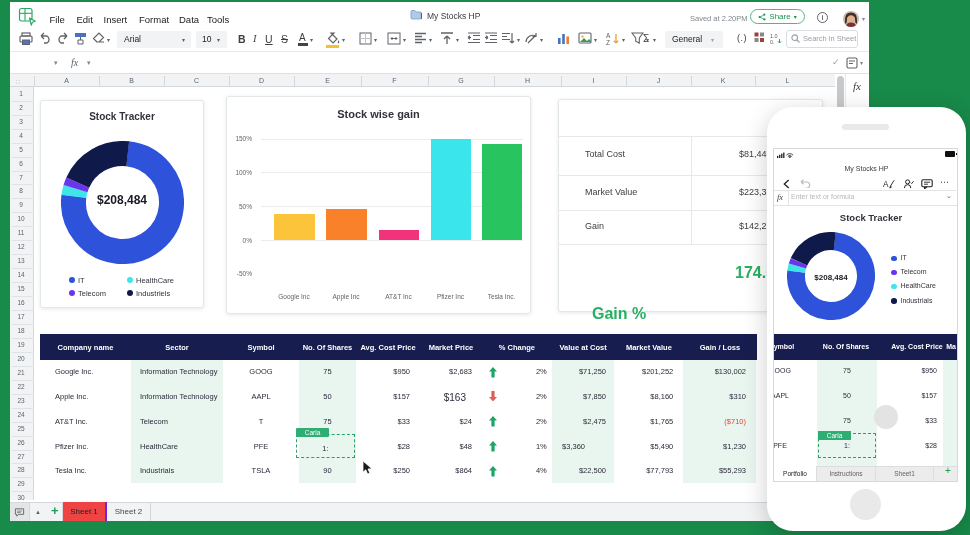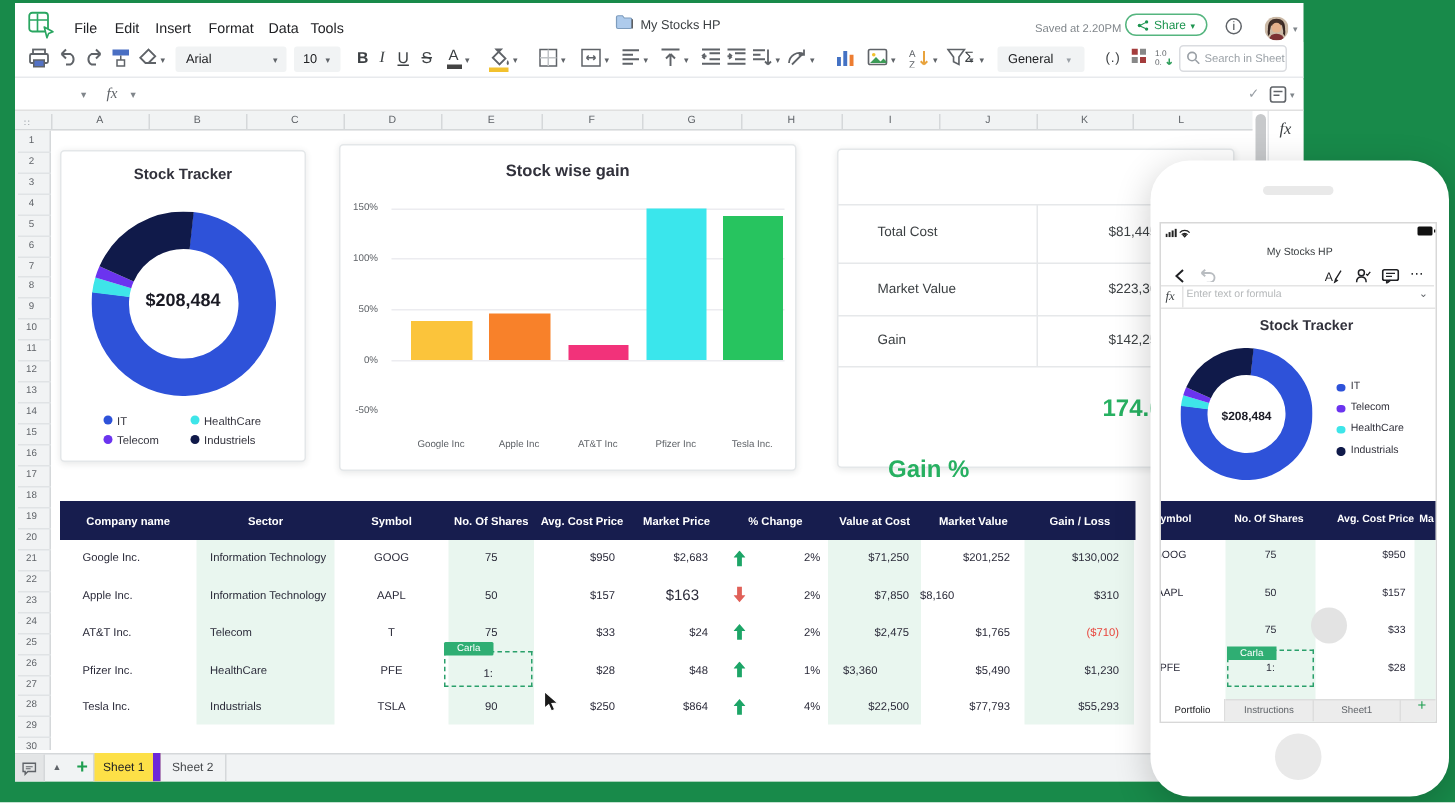--- a/index.html
+++ b/index.html
@@ -357,21 +357,21 @@
 <div class="abs" style="left:130px;top:390.1px;font-size:7.5px;color:#2b2b3a;">Information Technology</div>
 <div class="abs" style="left:221.0px;top:390.1px;width:60px;text-align:center;font-size:7.5px;color:#2b2b3a;">AAPL</div>
 <div class="abs" style="left:287.5px;top:390.1px;width:60px;text-align:center;font-size:7.5px;color:#2b2b3a;">50</div>
 <div class="abs" style="left:340.0px;top:390.1px;width:60px;text-align:right;font-size:7.5px;color:#2b2b3a;">$157</div>
 <div class="abs" style="left:396px;top:390.1px;width:60px;text-align:right;font-size:10px;color:#2b2b3a;">$163</div>
 <svg class="abs" style="left:479.0px;top:389.4px" width="8" height="11" viewBox="0 0 8 11">
         <path d="M4 10.5 L8 5.9 L5.6 5.9 L5.6 0 L2.4 0 L2.4 5.9 L0 5.9 Z" fill="#e06058"></path>
       </svg>
 <div class="abs" style="left:476.8px;top:390.1px;width:60px;text-align:right;font-size:7.5px;color:#2b2b3a;">2%</div>
 <div class="abs" style="left:536.0px;top:390.1px;width:60px;text-align:right;font-size:7.5px;color:#2b2b3a;">$7,850</div>
-<div class="abs" style="left:603.3px;top:390.1px;width:60px;text-align:left;font-size:7.5px;color:#2b2b3a;">$8,160</div>
+<div class="abs" style="left:603.3px;top:390.1px;width:60px;text-align:right;font-size:7.5px;color:#2b2b3a;">$8,160</div>
 <div class="abs" style="left:676.0px;top:390.1px;width:60px;text-align:right;font-size:7.5px;color:#2b2b3a;">$310</div>
 <div class="abs" style="left:45px;top:414.9px;font-size:7.5px;color:#2b2b3a;">AT&amp;T Inc.</div>
 <div class="abs" style="left:130px;top:414.9px;font-size:7.5px;color:#2b2b3a;">Telecom</div>
 <div class="abs" style="left:221.0px;top:414.9px;width:60px;text-align:center;font-size:7.5px;color:#2b2b3a;">T</div>
 <div class="abs" style="left:287.5px;top:414.9px;width:60px;text-align:center;font-size:7.5px;color:#2b2b3a;">75</div>
 <div class="abs" style="left:340.0px;top:414.9px;width:60px;text-align:right;font-size:7.5px;color:#2b2b3a;">$33</div>
 <div class="abs" style="left:402.0px;top:414.9px;width:60px;text-align:right;font-size:7.5px;color:#2b2b3a;">$24</div>
 <svg class="abs" style="left:479.0px;top:414.2px" width="8" height="11" viewBox="0 0 8 11">
         <path d="M4 0 L8 4.6 L5.6 4.6 L5.6 10.5 L2.4 10.5 L2.4 4.6 L0 4.6 Z" fill="#1da567"></path>
       </svg>
@@ -411,21 +411,21 @@
         <path d="M1 1 L1 12.2 L3.8 9.8 L5.6 14 L7.8 13 L6 9 L10 8.8 Z" fill="#1a1a1a" stroke="#fff" stroke-width="0.8"></path>
       </svg>
 <div class="abs" style="left:0;top:500px;width:859px;height:19px;background:#f1f3f4;border-top:1px solid #d5d8da;"></div>
 <div class="abs" style="left:0px;top:501px;width:19.5px;height:18px;background:#e3e5e6;border-right:1px solid #d5d8da;"></div>
 <svg class="abs" style="left:3.5px;top:505px" width="11" height="11" viewBox="0 0 12 12">
         <path d="M1.5 2 h9 v6 h-5.5 l-2 2 v-2 h-1.5 z" fill="none" stroke="#5f6368" stroke-width="1"></path>
         <path d="M3.5 4.5 h5 M3.5 6 h3.5" stroke="#5f6368" stroke-width="0.8"></path>
       </svg>
 <span class="abs" style="left:25px;top:506.5px;font-size:6px;color:#5f6368;">▲</span>
 <span class="abs" style="left:41px;top:500.5px;font-size:13px;color:#1e9e50;font-weight:bold;">+</span>
-<div class="abs" style="left:52px;top:500px;width:45px;height:19px;background:#fde047;border-left:1px solid #d5d8da;border-right:5px solid #6d28d9;font-size:8px;color:#202124;text-align:center;line-height:19px;">Sheet 1</div>
+<div class="abs" style="left:52px;top:500px;width:45px;height:19px;background:#ef4444;border-left:1px solid #d5d8da;border-right:2px solid #6d28d9;font-size:8px;color:#202124;text-align:center;line-height:19px;">Sheet 1</div>
 <div class="abs" style="left:97px;top:500px;width:44px;height:19px;border-right:1px solid #d5d8da;font-size:8px;color:#44474a;text-align:center;line-height:19px;">Sheet 2</div>
 </div>
 <div class="abs" style="left:766.5px;top:106.5px;width:199px;height:424px;background:#fff;border-radius:26px;box-shadow:0 6px 24px rgba(0,0,0,0.20);"></div>
 <div class="abs" style="left:842px;top:123.5px;width:47px;height:6.5px;border-radius:3px;background:#e9e9e9;"></div>
 <div class="abs" style="left:772.5px;top:147.5px;width:185.5px;height:334px;background:#fff;border:1px solid #d8d8d8;overflow:hidden;" id="pscreen">
       <div class="abs" style="left:0.5px;top:-2.5px;width:185px;height:337px;">
         <svg class="abs" style="left:3px;top:5px" width="19" height="7.5" viewBox="0 0 26 9">
           <rect x="0" y="6" width="1.8" height="3" fill="#222"></rect>
           <rect x="2.8" y="4.5" width="1.8" height="4.5" fill="#222"></rect>
           <rect x="5.6" y="3" width="1.8" height="6" fill="#222"></rect>

